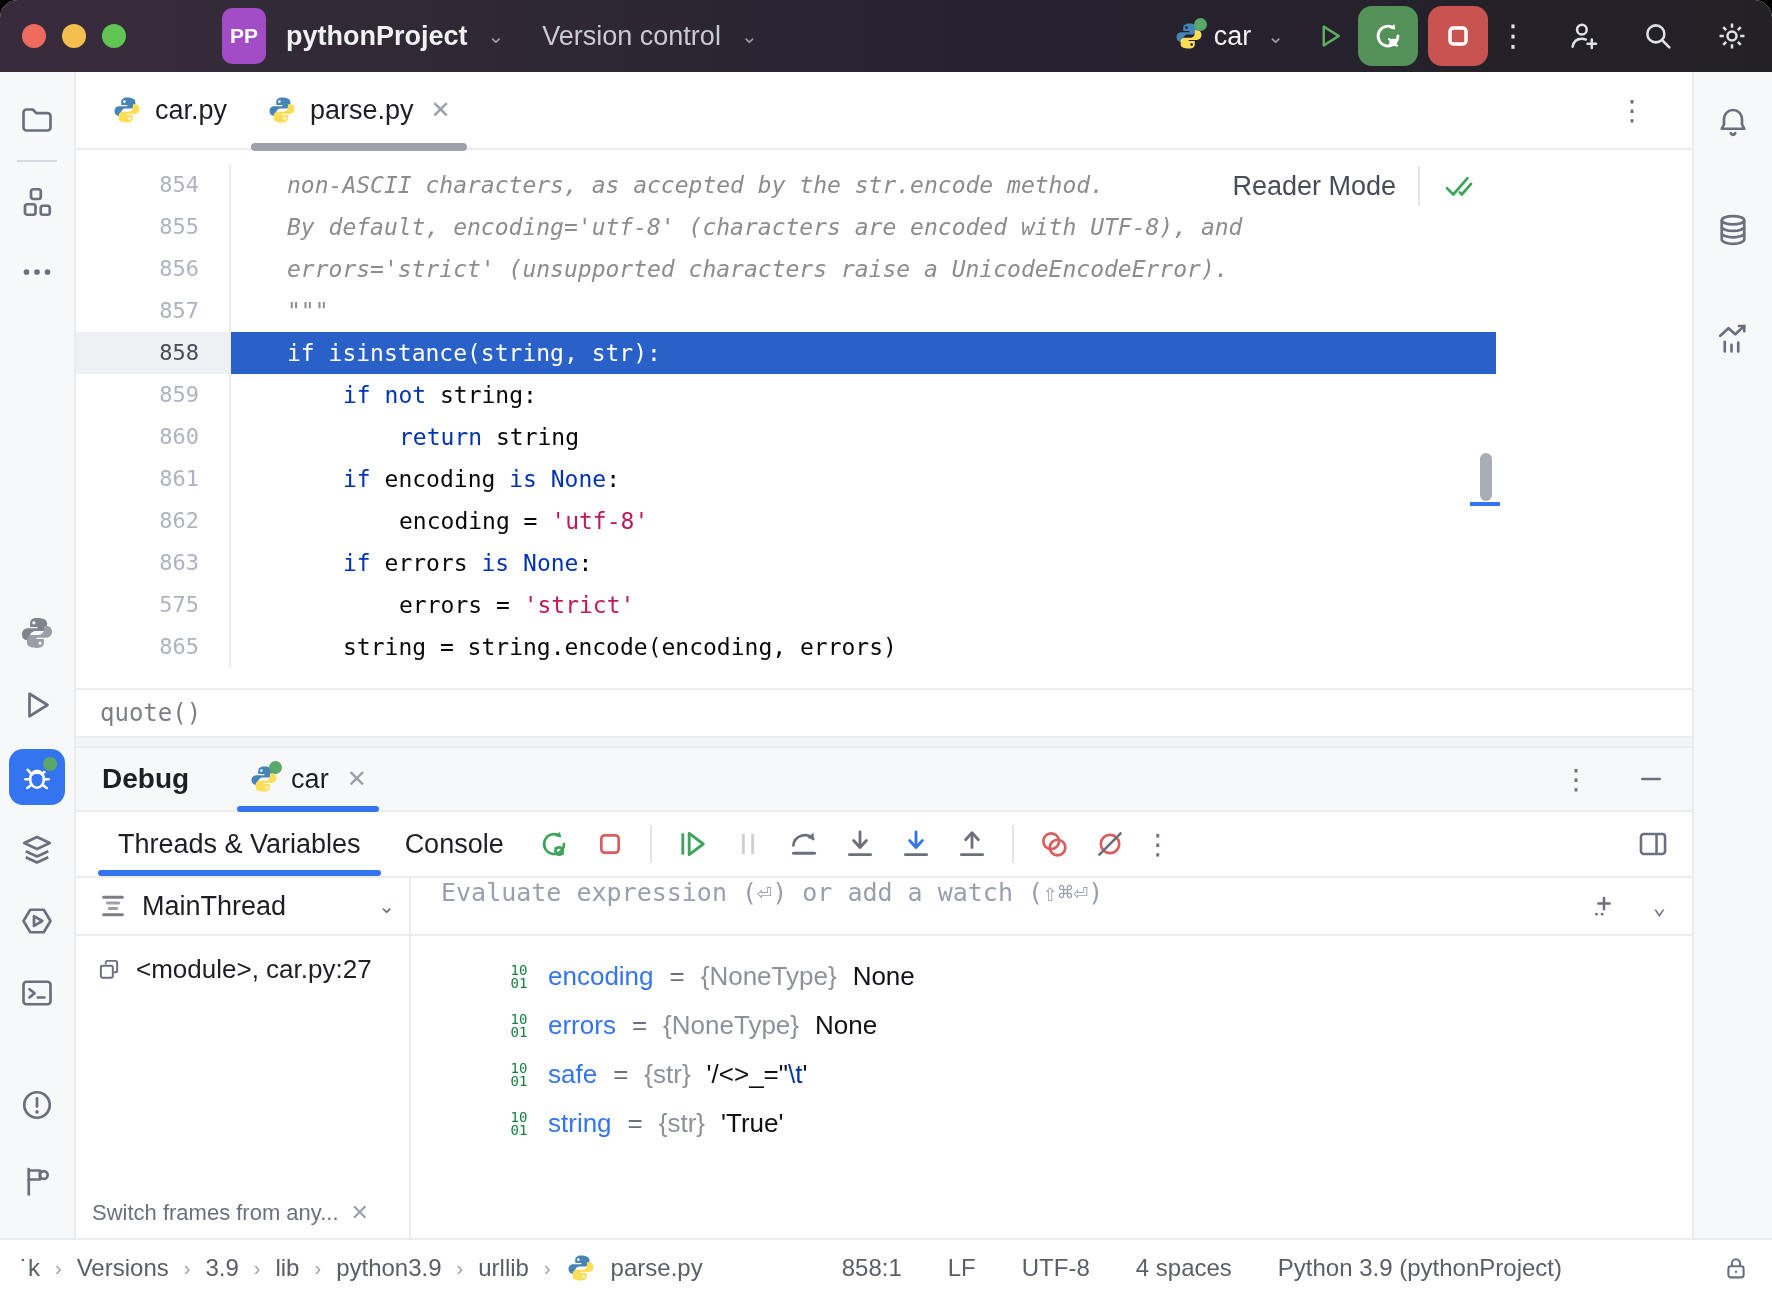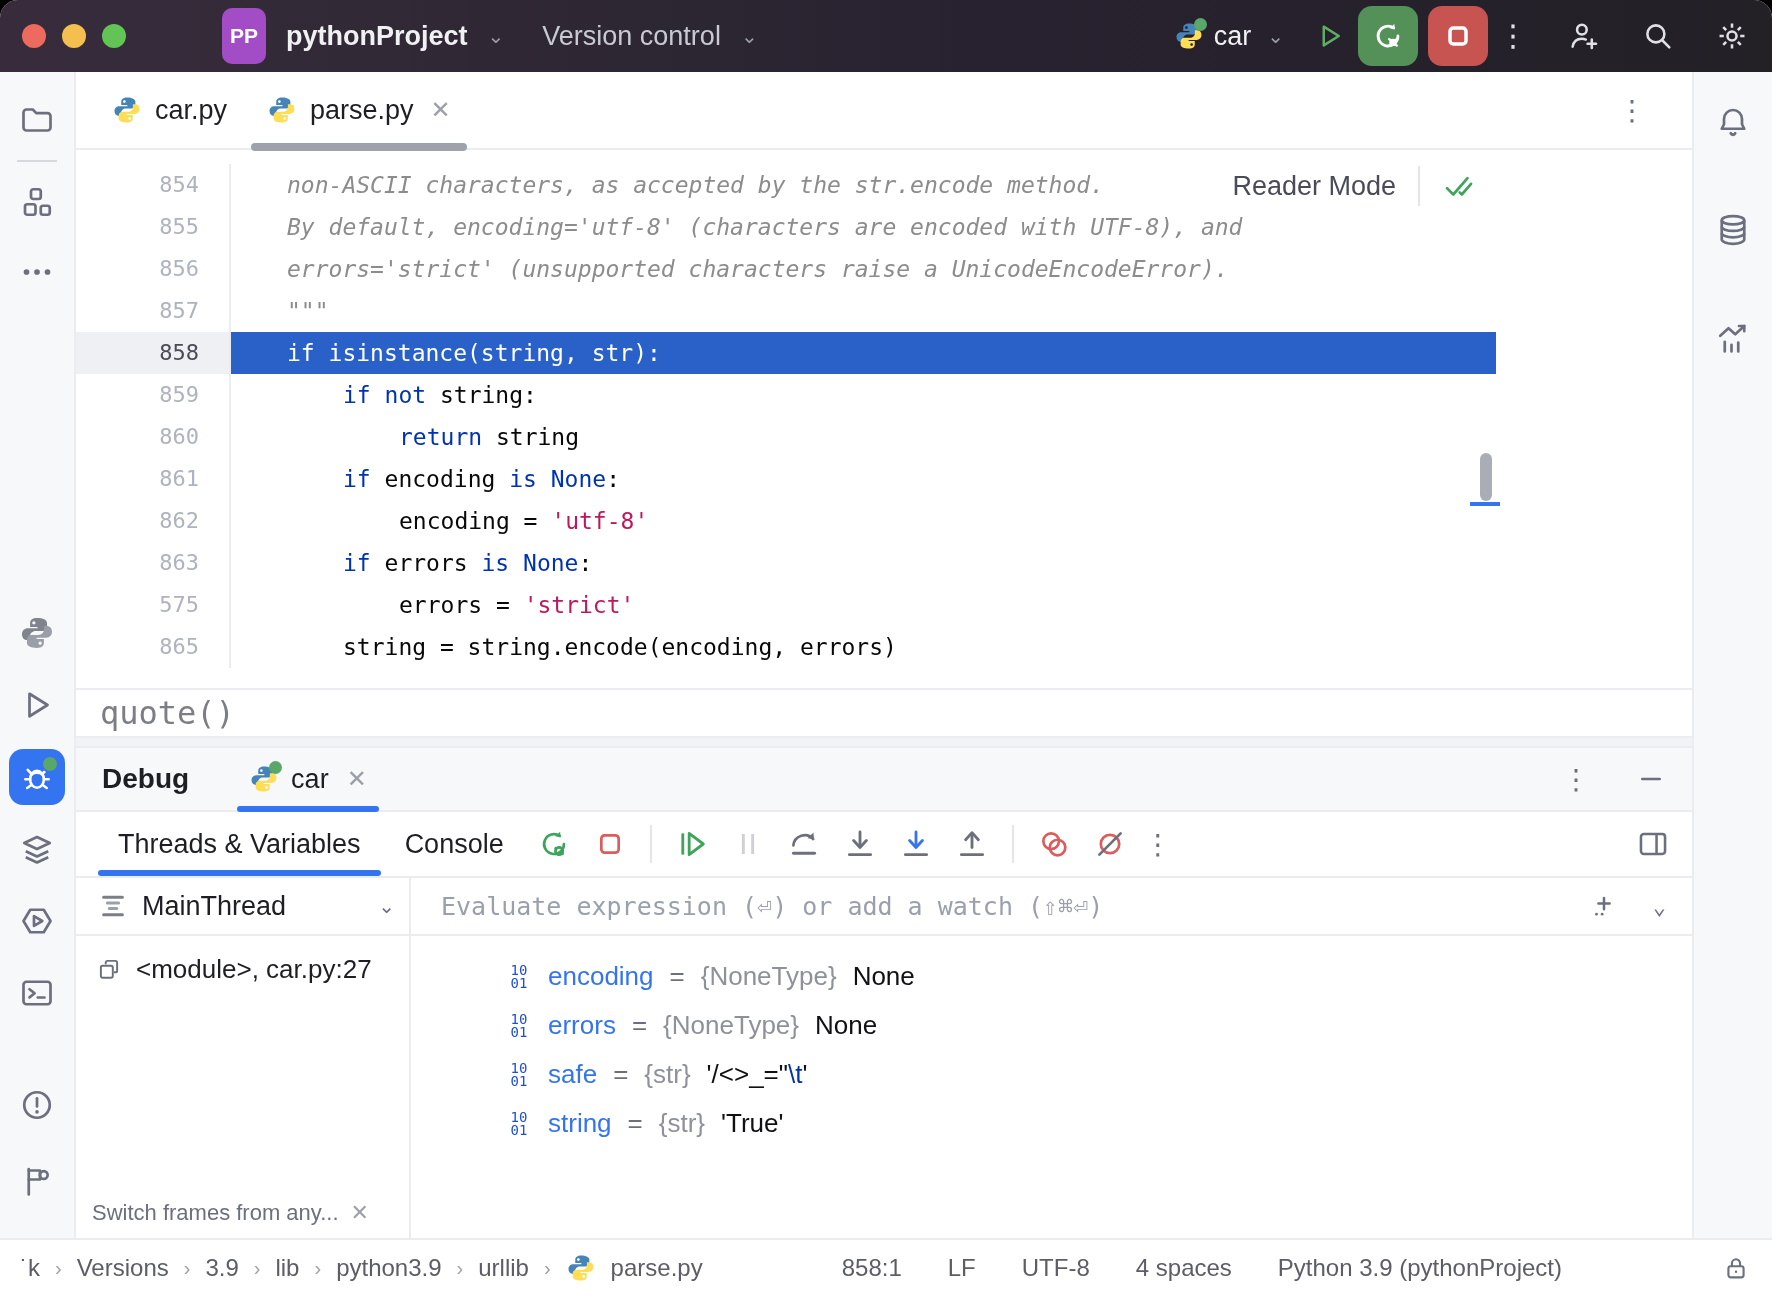--- a/index.html
+++ b/index.html
@@ -46,21 +46,21 @@
   .crow.exec .codecell span{color:#fff !important;}
   .tok-doc{color:#8c8c8c;font-style:italic;}
   .tok-kw{color:#0033b3;}
   .tok-str{color:#be185d;}
   .tok-pl{color:#080808;}
   .reader{position:absolute;top:16px;right:216px;display:flex;align-items:center;gap:22px;font-family:"Liberation Sans",sans-serif;font-size:27px;color:#494b57;z-index:2;}
   .reader .rdiv{width:2px;height:40px;background:#e3e5e9;}
   .vthumb{position:absolute;right:200px;top:303px;width:12px;height:48px;border-radius:6px;background:#a9adb6;}
   .execmark{position:absolute;right:192px;top:352px;width:30px;height:4px;background:#3574f0;}
   
-  .crumbrow{height:46px;flex:0 0 46px;display:flex;align-items:center;padding-left:24px;font-family:"DejaVu Sans Mono",monospace;font-size:32px;color:#7b7e85;background:#fff;}
+  .crumbrow{height:46px;flex:0 0 46px;display:flex;align-items:center;padding-left:24px;font-family:"DejaVu Sans Mono",monospace;font-size:24px;color:#7b7e85;background:#fff;}
   .gapband{height:8px;flex:0 0 8px;background:#f2f3f5;border-top:2px solid #ebecf0;border-bottom:2px solid #ebecf0;}
   
   .debug{flex:1;display:flex;flex-direction:column;min-height:0;}
   .dbg-head{height:62px;flex:0 0 62px;background:#f7f8fa;display:flex;align-items:center;padding:0 26px;border-bottom:2px solid #ebecf0;}
   .dbg-title{font-size:28px;font-weight:bold;color:#1d1f24;margin-right:48px;}
   .sess-tab{height:100%;display:flex;align-items:center;gap:12px;padding:0 12px;font-size:27px;color:#1d1f24;position:relative;}
   .sess-tab::after{content:"";position:absolute;left:0;right:0;bottom:-2px;height:6px;border-radius:3px;background:#3574f0;}
   .sess-tab .x{color:#9ca0a8;font-size:24px;margin-left:6px;}
   .dbg-head-right{margin-left:auto;display:flex;align-items:center;gap:40px;color:#6c707e;}
   .dbg-tools{height:64px;flex:0 0 64px;display:flex;align-items:center;padding-left:20px;background:#fff;}
@@ -73,25 +73,25 @@
   .dbg-body{flex:1;display:flex;min-height:0;border-top:2px solid #ebecf0;background:#fff;}
   .frames-col{width:333px;flex:0 0 333px;border-right:2px solid #ebecf0;display:flex;flex-direction:column;min-height:0;}
   .thread-row{height:56px;flex:0 0 56px;display:flex;align-items:center;gap:14px;padding:0 14px 0 22px;border-bottom:2px solid #ebecf0;font-size:27px;color:#1d1f24;}
   .thread-row .tchev{margin-left:auto;color:#6c707e;font-size:20px;}
   .frame-list{flex:1;padding-top:8px;}
   .frame{height:50px;display:flex;align-items:center;gap:14px;padding-left:20px;font-size:26px;color:#1d1f24;}
   .frame.selected{background:#dfe1e5;}
   .hint-row{height:50px;flex:0 0 50px;display:flex;align-items:center;gap:12px;padding-left:16px;font-size:22px;color:#6c707e;}
   .hint-row .x{color:#9ca0a8;font-size:22px;}
   .watch-col{flex:1;display:flex;flex-direction:column;min-width:0;}
-  .eval-row{height:56px;flex:0 0 56px;border-bottom:2px solid #ebecf0;display:flex;align-items:center;padding:0 26px 0 30px;font-family:"DejaVu Sans Mono",monospace;font-size:25px;color:#9aa0ab;}
+  .eval-row{height:56px;flex:0 0 56px;border-bottom:2px solid #ebecf0;display:flex;padding:0 26px 0 30px;font-family:"DejaVu Sans Mono",monospace;font-size:25px;color:#9aa0ab;}
   .eval-right{margin-left:auto;display:flex;align-items:center;gap:34px;color:#6c707e;}
   .vars{padding:16px 0 0 95px;}
   .var{height:49px;display:flex;align-items:center;gap:16px;font-size:26px;}
-  .vicon{width:26px;flex:0 0 26px;font-family:"DejaVu Sans Mono",monospace;font-size:14px;line-height:13px;color:#1d4ed8;text-align:center;}
+  .vicon{width:26px;flex:0 0 26px;font-family:"DejaVu Sans Mono",monospace;font-size:14px;line-height:13px;color:#15803d;text-align:center;}
   .vname{color:#3574f0;}
   .veq{color:#6c707e;}
   .vtype{color:#8d9199;}
   .vval{color:#101114;}
   .vesc{color:#0037a6;}
   
   .statusbar{height:56px;flex:0 0 56px;border-top:2px solid #ebecf0;background:#fff;display:flex;align-items:center;padding:0 20px;font-size:24px;color:#5b5e66;position:relative;}
   .sb-crumbs{display:flex;align-items:center;gap:15px;}
   .sb-sep{color:#9ca0a8;font-size:20px;}
   .sb-right{margin-left:auto;display:flex;align-items:center;gap:46px;margin-right:190px;}

